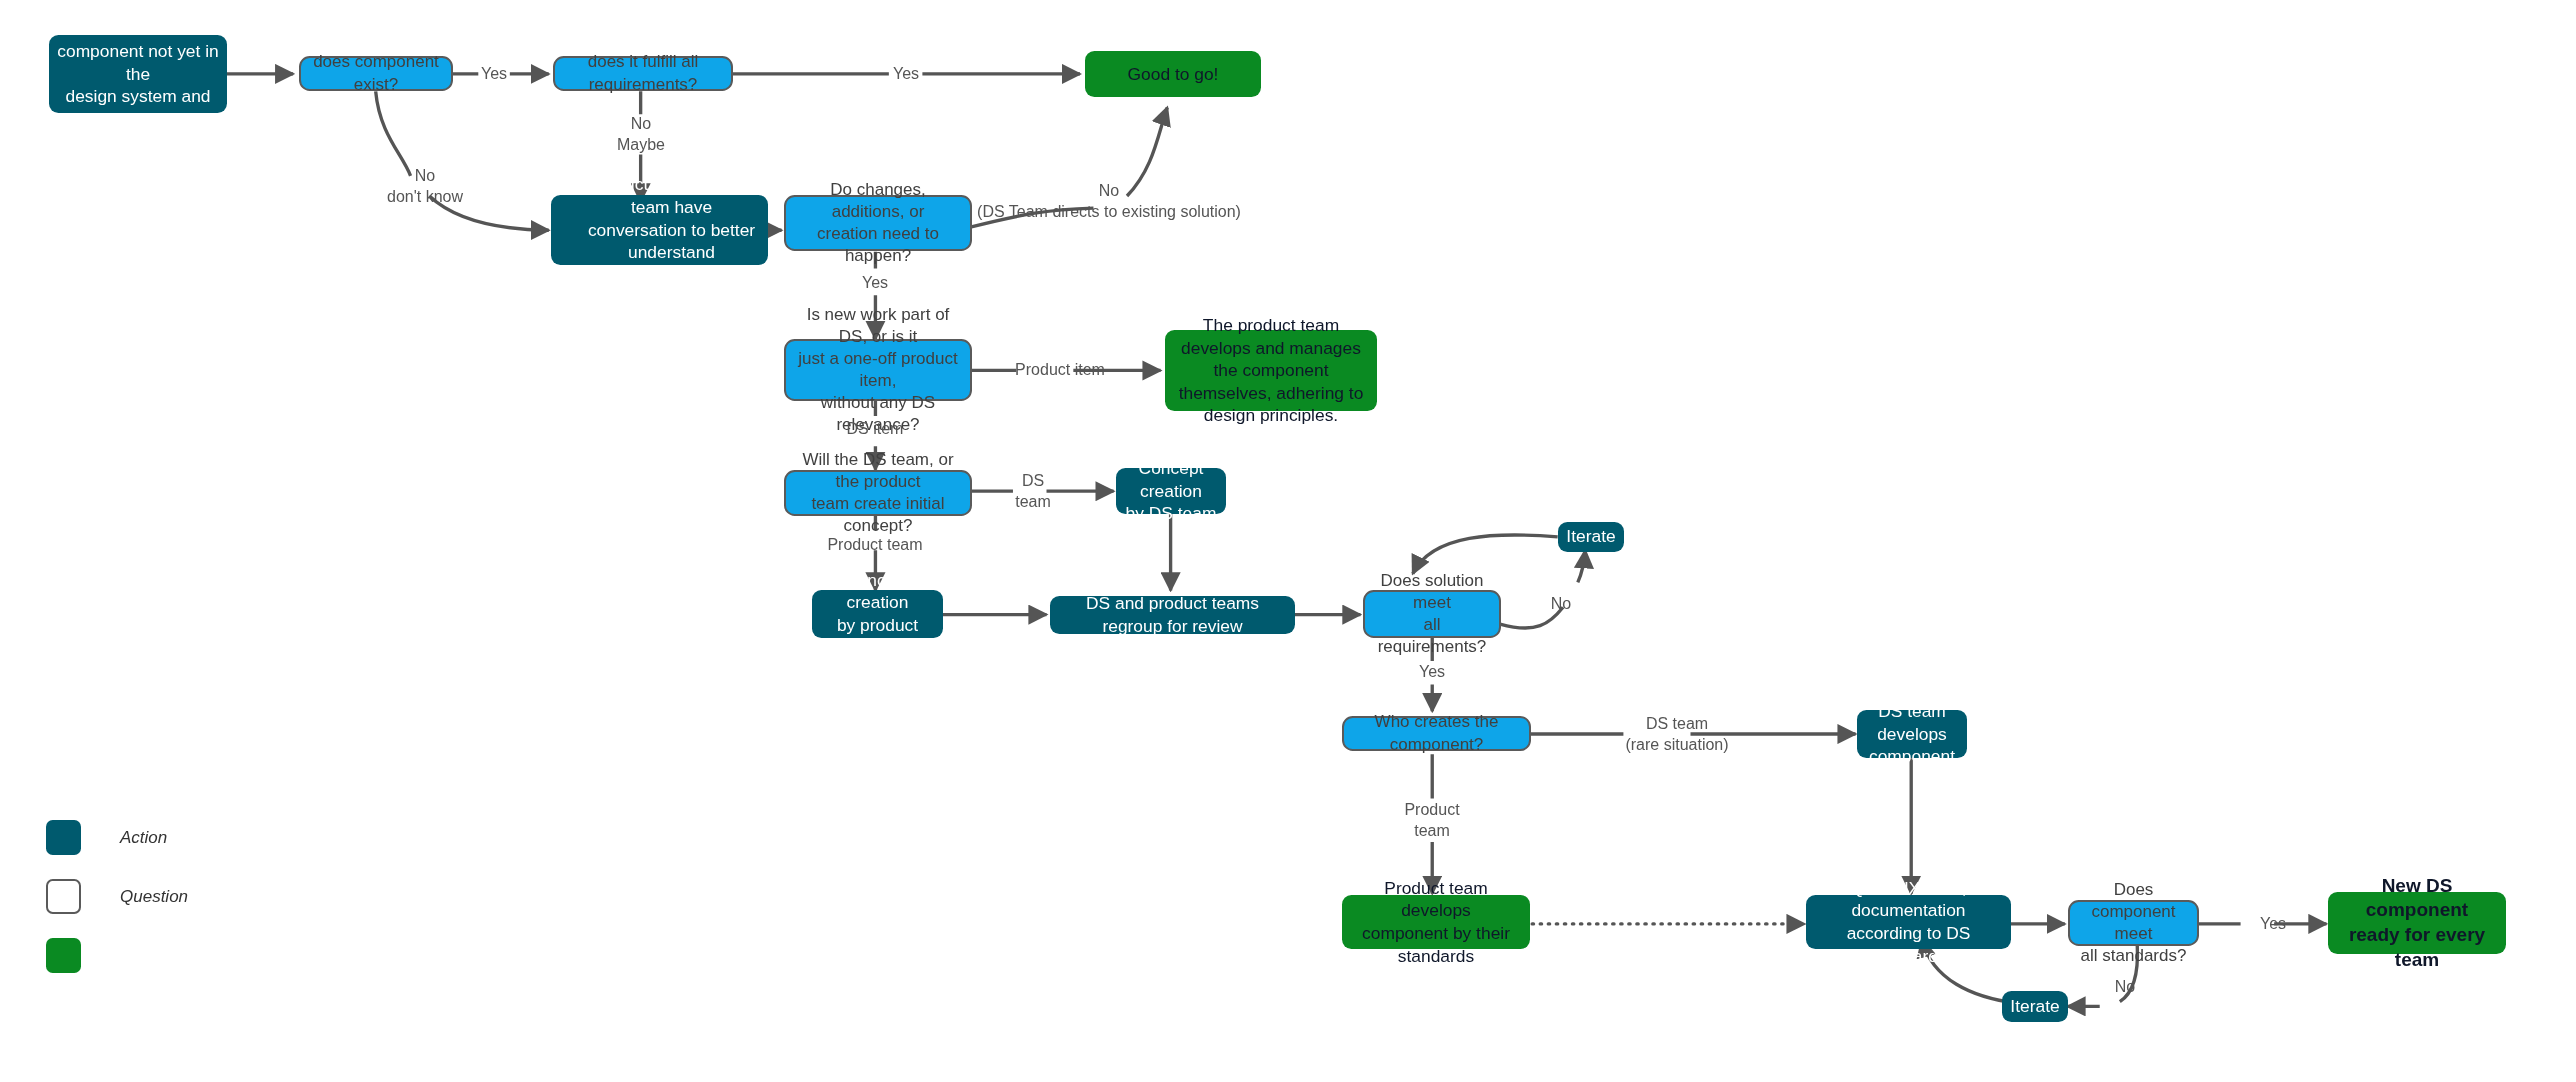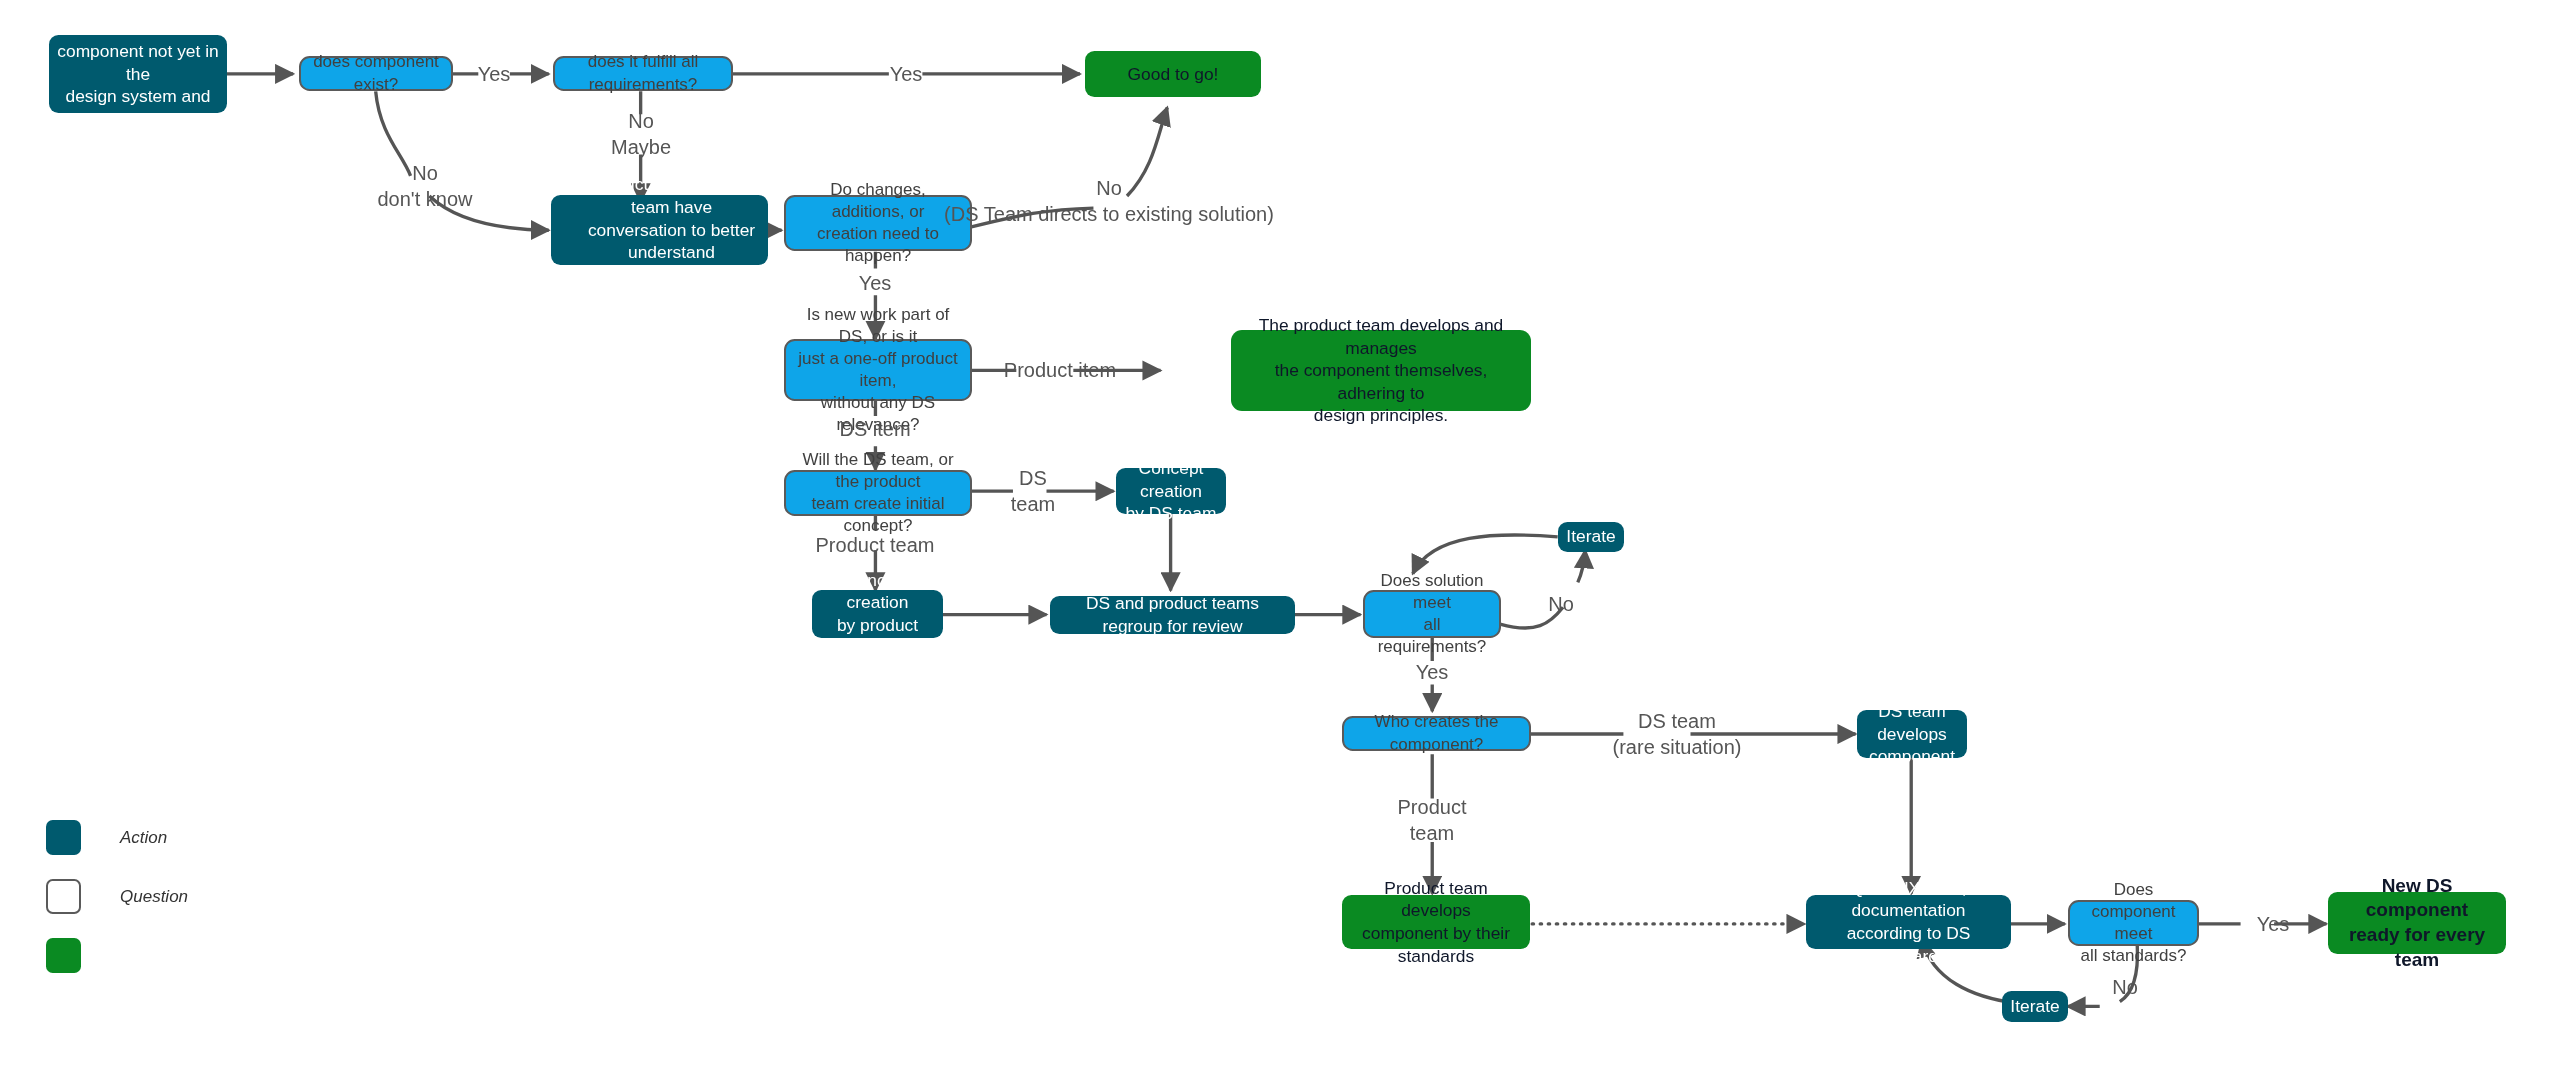--- a/index.html
+++ b/index.html
@@ -54,21 +54,21 @@
   .node.question {
     background: #0ea5e9;
     color: #404040;
     border: 2px solid #5A5A5A;
     font-size: 17px;
     border-radius: 10.7px;
   }
   .edge-label {
     position: absolute;
     color: #555555;
-    font-size: 20px;
+    font-size: 16px;
     line-height: 1.32;
     text-align: center;
     white-space: pre-line;
     transform: translate(-50%, -50%);
   }
   
   #legend {
     position: absolute;
     left: 46px;
     top: 820px;
@@ -183,21 +183,21 @@
 conversation to better
 understand requirements</div>
 
   <div class="node question" style="left:784px; top:195px; width:188px; height:56px;">Do changes, additions, or
 creation need to happen?</div>
 
   <div class="node question" style="left:784px; top:339px; width:188px; height:62px;">Is new work part of DS, or is it
 just a one-off product item,
 without any DS relevance?</div>
 
-  <div class="node final" style="left:1231px; top:330px; width:300px; height:81px;border-radius:11px;">The product team develops and manages
+  <div class="node final" style="left:1165px; top:330px; width:212px; height:81px;">The product team develops and manages
 the component themselves, adhering to
 design principles.</div>
 
   <div class="node question" style="left:784px; top:470px; width:188px; height:46px;">Will the DS team, or the product
 team create initial concept?</div>
 
   <div class="node action" style="left:1116px; top:468px; width:110px; height:46px;">Concept creation
 by DS team</div>
 
   <div class="node action" style="left:812px; top:590px; width:131px; height:48px;">Concept creation

